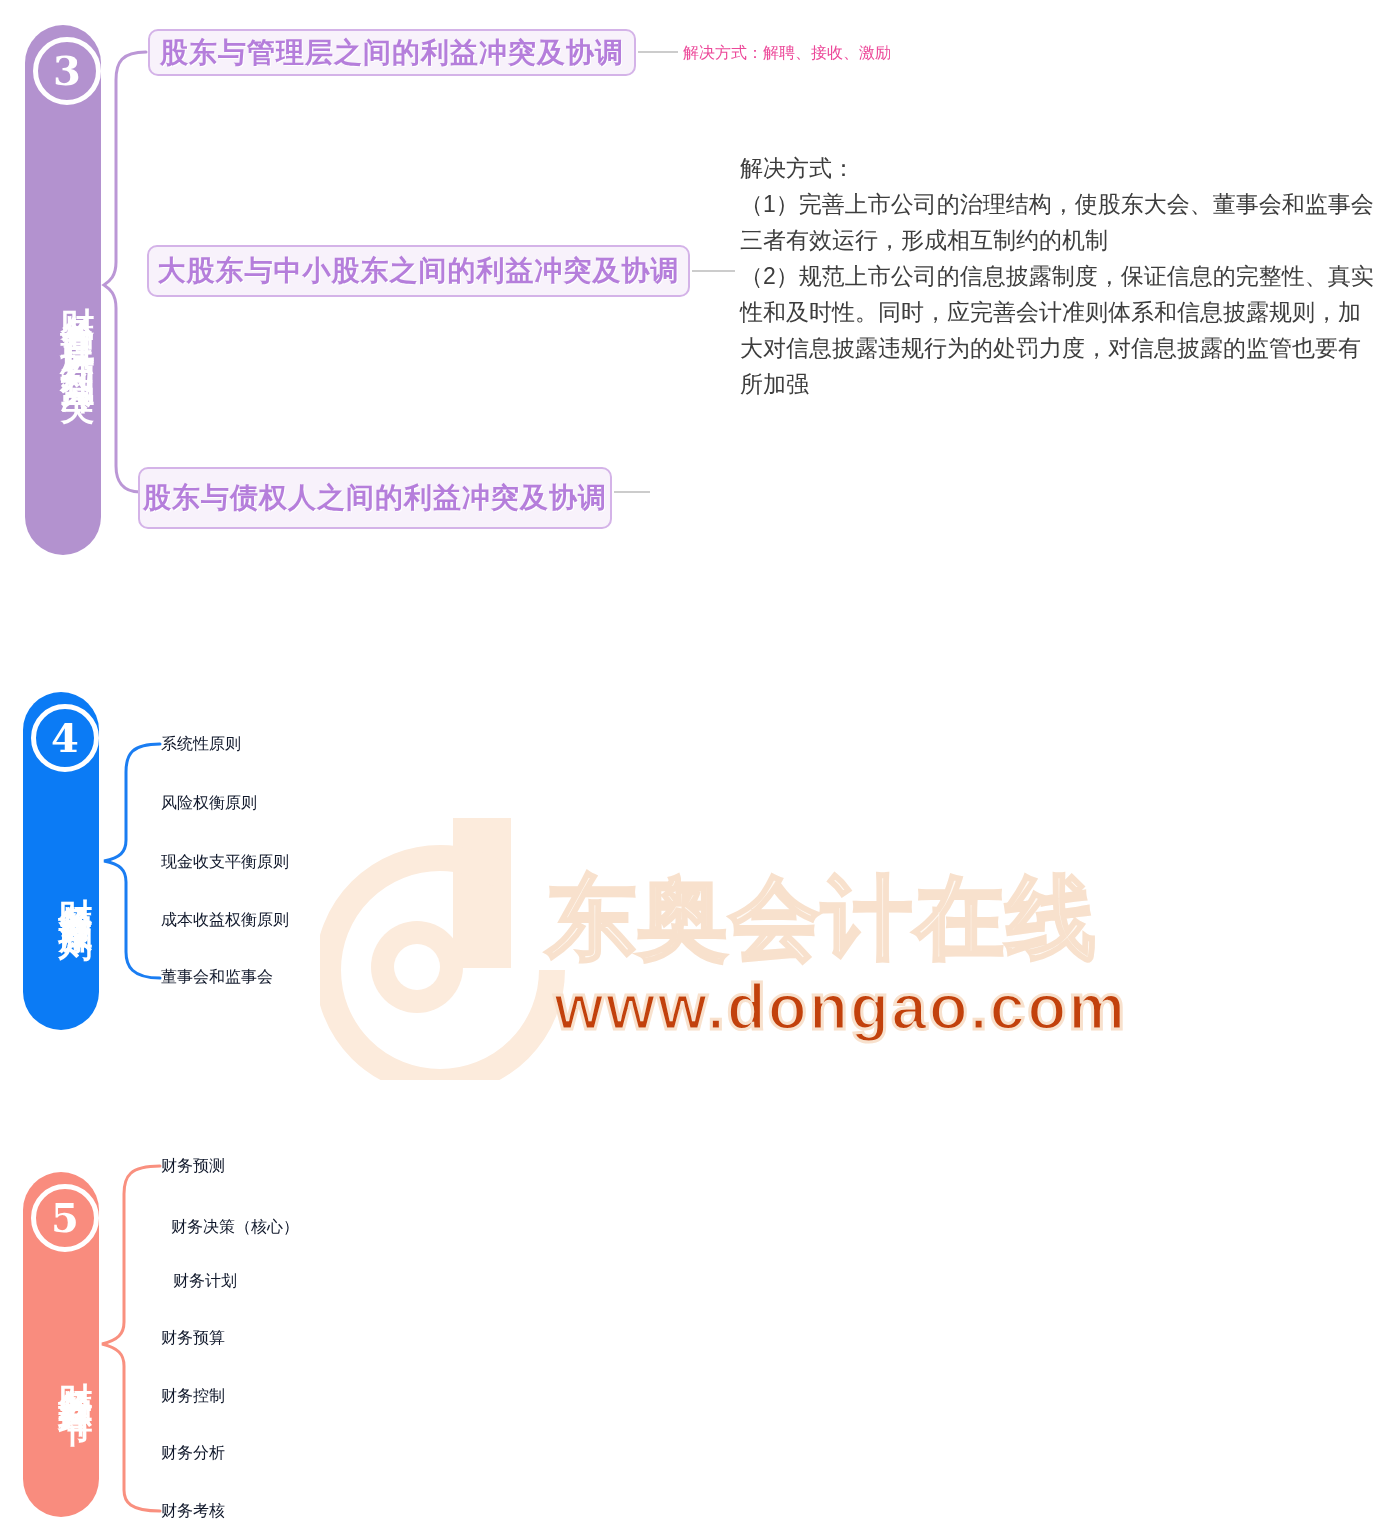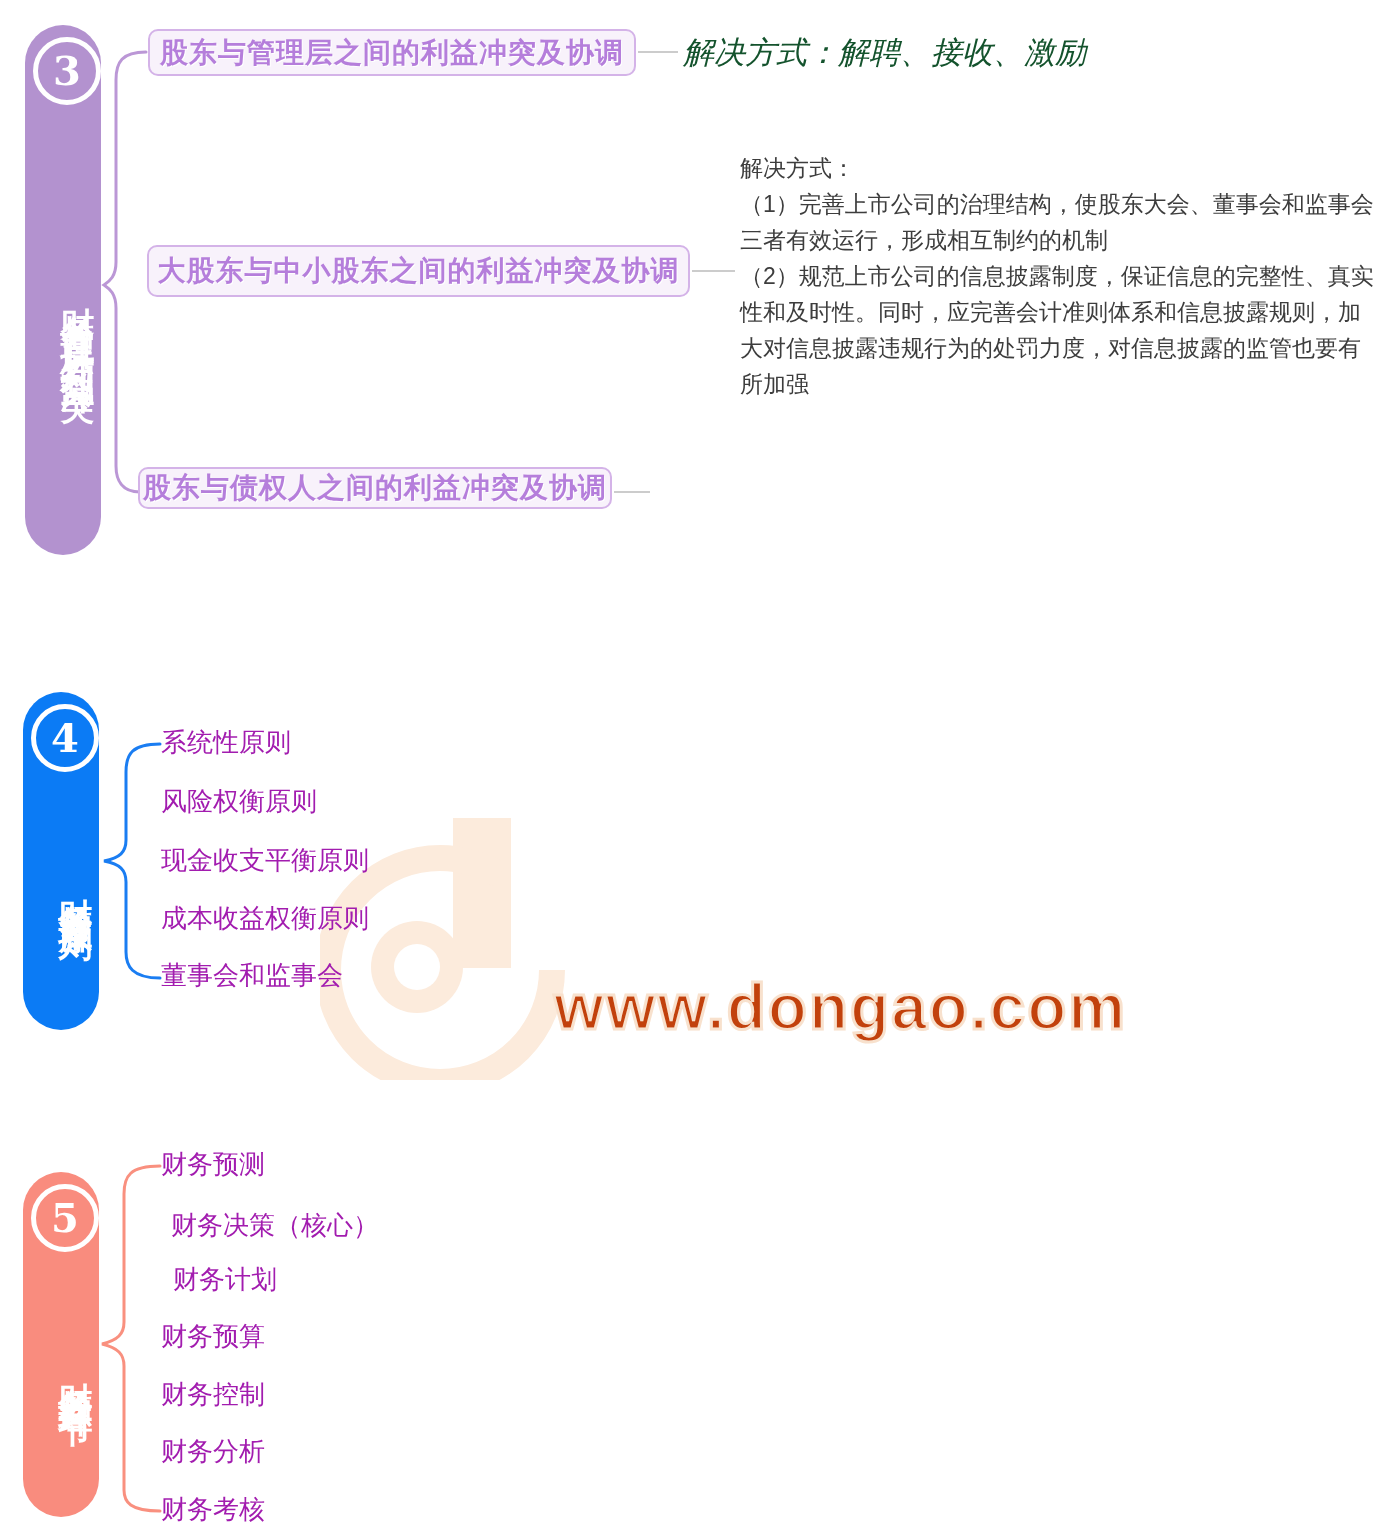--- a/index.html
+++ b/index.html
@@ -40,42 +40,43 @@
   .pill-4 .pill-title,.pill-5 .pill-title{letter-spacing:6px;top:78px;}
   
   .branch-box{
     position:absolute;z-index:2;background:#f8f2fb;border:2px solid #d4b3e8;border-radius:10px;
     display:flex;align-items:center;justify-content:center;
     color:#b57edb;font-weight:bold;font-size:28px;letter-spacing:1px;white-space:nowrap;
     text-shadow:1px 1px 0 #ffffff;box-sizing:border-box;
   }
   .box-1{left:148px;top:29px;width:488px;height:47px;}
   .box-2{left:147px;top:245px;width:543px;height:52px;}
-  .box-3{left:138px;top:467px;width:474px;height:42px;}
+  .box-3{left:138px;top:467px;width:474px;height:62px;}
   
-  .solution{position:absolute;z-index:2;font-size:31px;line-height:25px;color:#14532d;white-space:nowrap;font-style:italic;}
+  .solution{position:absolute;z-index:2;font-size:16px;line-height:25px;color:#ec4899;white-space:nowrap;}
   .sol-1{left:683px;top:40px;}
   .sol-3{left:655px;top:480px;}
   .sol-block{position:absolute;z-index:2;left:740px;top:150px;width:660px;font-size:23px;line-height:36px;color:#3d3d3d;}
   .sol-line{white-space:nowrap;}
   
-  .item{position:absolute;left:161px;z-index:2;font-size:26px;line-height:30px;color:#a21caf;white-space:nowrap;font-family:Liberation Mono, monospace;}
+  .item{position:absolute;left:161px;z-index:2;font-size:16px;line-height:30px;color:#0f172a;white-space:nowrap;}
 </style>
 </head>
 <body>
 
 <div class="canvas">
 
   <div class="wm">
     <svg class="wm-logo" width="270" height="270" viewBox="0 0 270 270">
       <rect x="133" y="8" width="58" height="150" fill="#fcebdc"></rect>
       <circle cx="120" cy="160" r="112" fill="none" stroke="#fcebdc" stroke-width="26" stroke-dasharray="590 114"></circle>
       <circle cx="97" cy="157" r="46" fill="#fcebdc"></circle>
       <circle cx="97" cy="157" r="23" fill="#ffffff"></circle>
     </svg>
+    <div class="wm-brand">东奥会计在线</div>
     <div class="wm-url">www.dongao.com</div>
   </div>
 
   <svg class="connectors" width="1382" height="1539" viewBox="0 0 1382 1539">
 
     <path d="M146,52 C122,52 116,62 116,80 L116,262 C116,276 110,281 104,285 C110,289 116,294 116,308 L116,466 C116,480 122,492 140,492" fill="none" stroke="#bb97d6" stroke-width="3" stroke-linecap="round"></path>
 
     <path d="M638,52 L678,52" stroke="#cccccc" stroke-width="2"></path>
     <path d="M692,271 L735,271" stroke="#cccccc" stroke-width="2"></path>
     <path d="M614,492 L650,492" stroke="#cccccc" stroke-width="2"></path>

